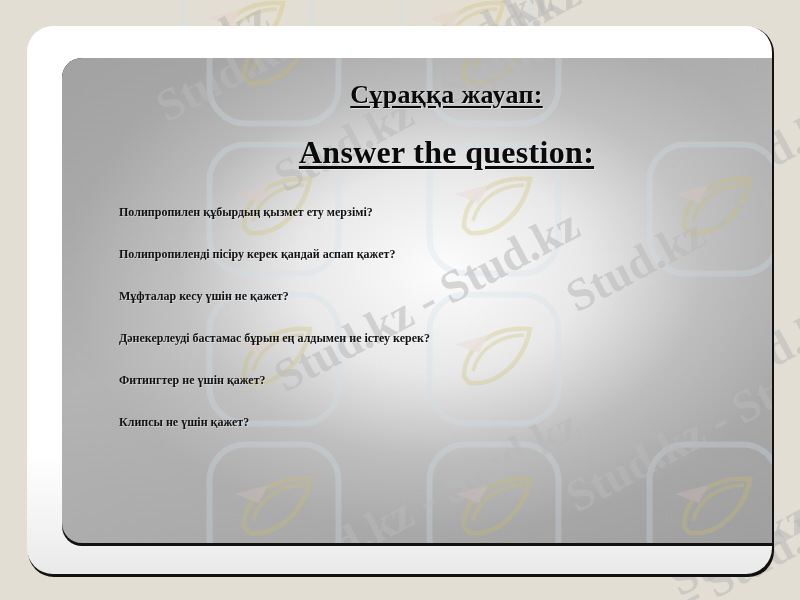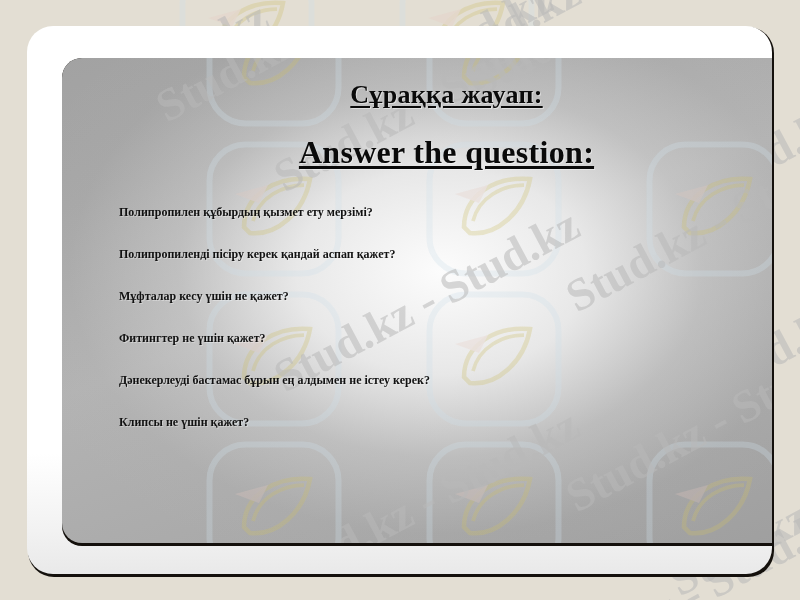--- a/index.html
+++ b/index.html
@@ -347,20 +347,20 @@
     <div id="text-stack">
 
       <div class="slide-title" id="title-kk">Сұраққа жауап:</div>
 
       <div class="slide-title" id="title-en">Answer the question:</div>
 
       <div id="question-list">
         <div class="question-line">Полипропилен құбырдың қызмет ету мерзімі?</div>
         <div class="question-line">Полипропиленді пісіру керек қандай аспап қажет?</div>
         <div class="question-line">Мұфталар кесу үшін не қажет?</div>
+        <div class="question-line">Дәнекерлеуді бастамас бұрын ең алдымен не істеу керек?</div>
         <div class="question-line">Фитингтер не үшін қажет?</div>
-        <div class="question-line">Дәнекерлеуді бастамас бұрын ең алдымен не істеу керек?</div>
         <div class="question-line">Клипсы не үшін қажет?</div>
       </div>
 
     </div>
   </div>
 </div>
 
 </body></html>

